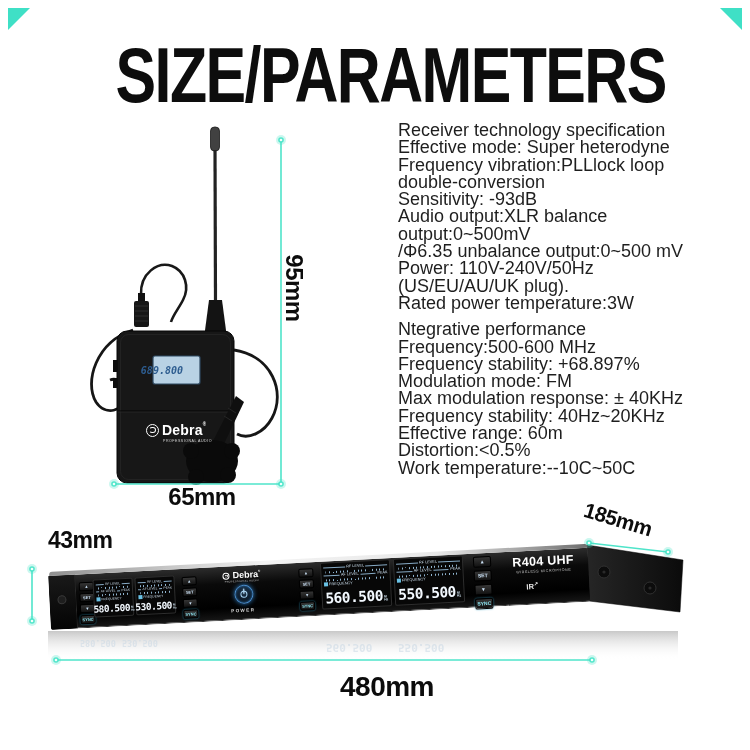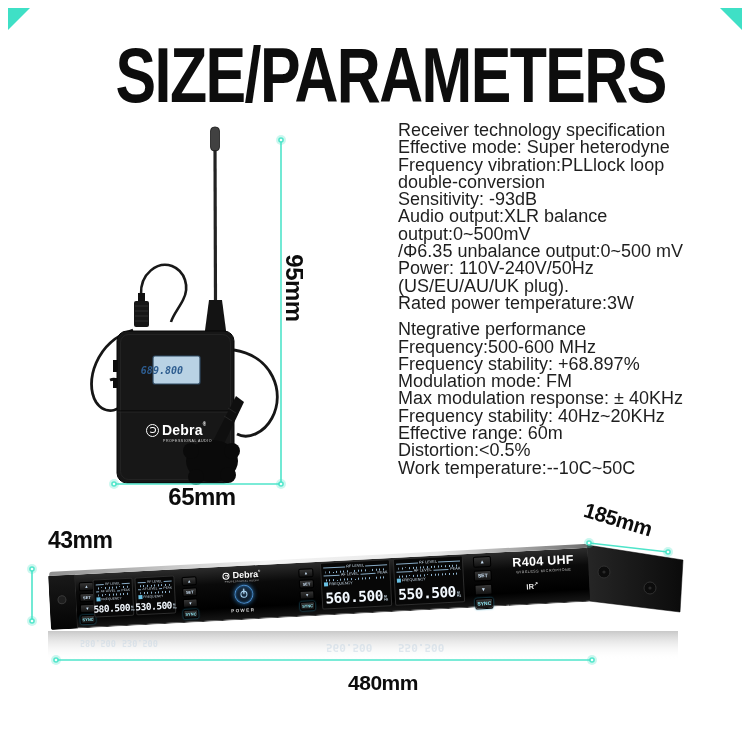--- a/index.html
+++ b/index.html
@@ -17,21 +17,21 @@
          font-size:18px;line-height:17.3px;}
   .specs p{margin:0;white-space:nowrap;}
   .specs .block2{margin-top:9px;}
 
   
   .dim{position:absolute;font-weight:bold;color:#0c0c0c;font-size:24px;letter-spacing:-.5px;}
   #dim95{left:258px;top:274px;width:72px;text-align:center;transform:rotate(90deg);}
   #dim65{left:160px;top:483px;width:84px;text-align:center;}
   #dim43{left:26px;top:527px;font-size:23px;margin-left:22px;}
   #dim185{left:588px;top:498px;font-size:21px;transform:rotate(17deg);transform-origin:0 0;}
-  #dim480{left:340px;top:671px;width:86px;text-align:center;font-size:21px;}
+  #dim480{left:340px;top:671px;width:86px;text-align:center;font-size:28px;}
 
   
   .tx-lcd{position:absolute;left:153px;top:357px;width:47px;height:27px;box-sizing:border-box;
           display:flex;align-items:center;justify-content:flex-end;padding:0 17px;
           font-family:"DejaVu Sans Mono",monospace;font-size:10px;font-weight:bold;color:#2d5c8f;font-style:italic;}
   .brand{color:#fff;}
   .brand .row{display:flex;align-items:center;gap:3px;}
   .logo-disc{box-sizing:border-box;border:1.4px solid #fff;border-radius:50%;position:relative;display:inline-block;}
   .logo-disc::after{content:"";position:absolute;left:22%;top:22%;width:38%;height:38%;
                     border:1px solid #fff;border-radius:50%;border-left-color:transparent;}

